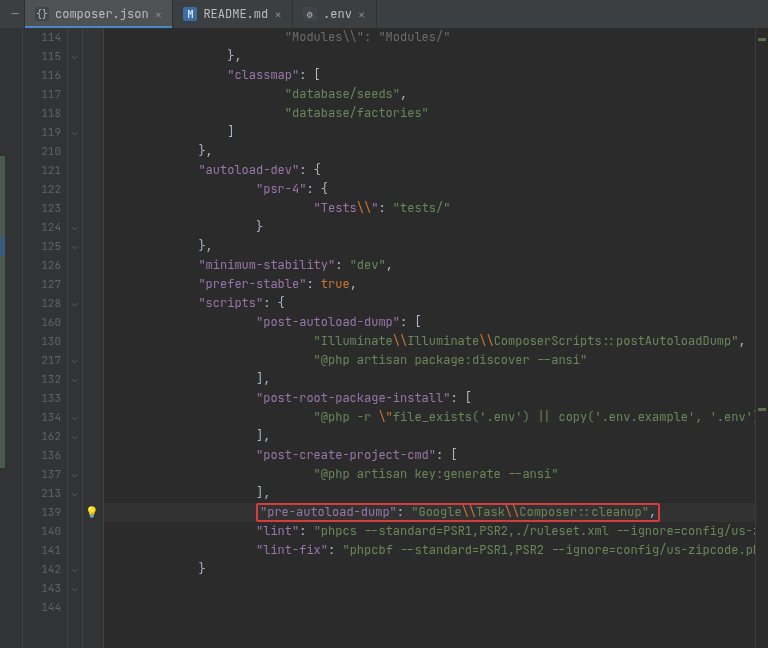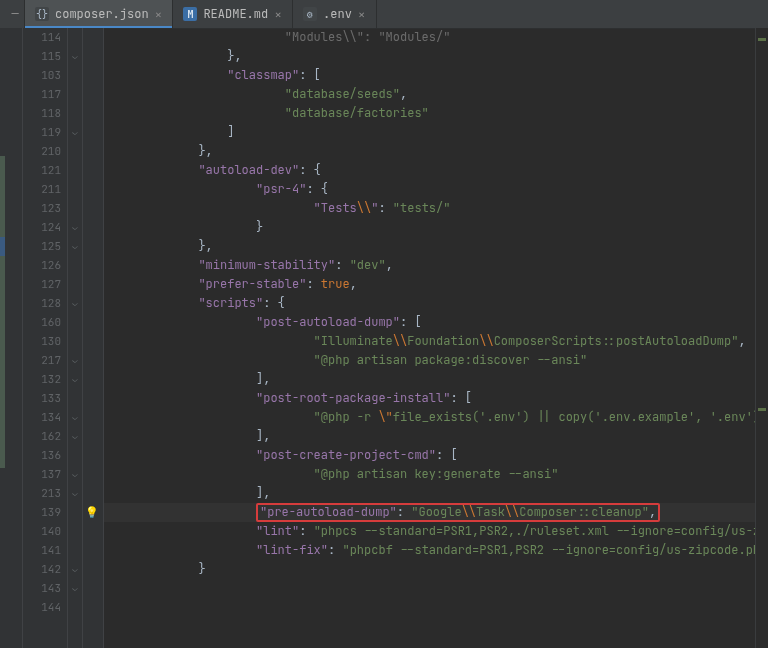--- a/index.html
+++ b/index.html
@@ -174,39 +174,39 @@
   <div class="change-highlight" style="top: 209px;"></div>
     </div>
   <div class="gutter" id="gutter">
       <div class="line-gutter">
         <span class="num">114</span>
       </div>
       <div class="line-gutter">
         <span class="num">115</span>
       </div>
       <div class="line-gutter">
-        <span class="num">103</span>
+        <span class="num">116</span>
       </div>
       <div class="line-gutter">
         <span class="num">117</span>
       </div>
       <div class="line-gutter">
         <span class="num">118</span>
       </div>
       <div class="line-gutter">
         <span class="num">119</span>
       </div>
       <div class="line-gutter">
         <span class="num">210</span>
       </div>
       <div class="line-gutter">
         <span class="num">121</span>
       </div>
       <div class="line-gutter">
-        <span class="num">211</span>
+        <span class="num">122</span>
       </div>
       <div class="line-gutter">
         <span class="num">123</span>
       </div>
       <div class="line-gutter">
         <span class="num">124</span>
       </div>
       <div class="line-gutter">
         <span class="num">125</span>
       </div>
@@ -301,21 +301,21 @@
       <div class="code-line">            <span class="p">},</span></div>
       <div class="code-line">            <span class="k">"autoload-dev"</span><span class="p">: {</span></div>
       <div class="code-line">                    <span class="k">"psr-4"</span><span class="p">: {</span></div>
       <div class="code-line">                            <span class="k">"Tests</span><span class="e">\\</span><span class="k">"</span><span class="p">: </span><span class="s">"tests/"</span></div>
       <div class="code-line">                    <span class="p">}</span></div>
       <div class="code-line">            <span class="p">},</span></div>
       <div class="code-line">            <span class="k">"minimum-stability"</span><span class="p">: </span><span class="s">"dev"</span><span class="p">,</span></div>
       <div class="code-line">            <span class="k">"prefer-stable"</span><span class="p">: </span><span class="w">true</span><span class="p">,</span></div>
       <div class="code-line">            <span class="k">"scripts"</span><span class="p">: {</span></div>
       <div class="code-line">                    <span class="k">"post-autoload-dump"</span><span class="p">: [</span></div>
-      <div class="code-line">                            <span class="s">"Illuminate</span><span class="e">\\</span><span class="s">Foundation</span><span class="e">\\</span><span class="s">ComposerScripts::postAutoloadDump"</span><span class="p">,</span></div>
+      <div class="code-line">                            <span class="s">"Illuminate</span><span class="e">\\</span><span class="s">Illuminate</span><span class="e">\\</span><span class="s">ComposerScripts::postAutoloadDump"</span><span class="p">,</span></div>
       <div class="code-line">                            <span class="s">"@php artisan package:discover --ansi"</span></div>
       <div class="code-line">                    <span class="p">],</span></div>
       <div class="code-line">                    <span class="k">"post-root-package-install"</span><span class="p">: [</span></div>
       <div class="code-line">                            <span class="s">"@php -r </span><span class="e">\"</span><span class="s">file_exists('.env') || copy('.env.example', '.env');</span></div>
       <div class="code-line">                    <span class="p">],</span></div>
       <div class="code-line">                    <span class="k">"post-create-project-cmd"</span><span class="p">: [</span></div>
       <div class="code-line">                            <span class="s">"@php artisan key:generate --ansi"</span></div>
       <div class="code-line">                    <span class="p">],</span></div>
       <div class="code-line cursor">                    <span class="sel-box"><span class="k">"pre-autoload-dump"</span><span class="p">: </span><span class="s">"Google</span><span class="e">\\</span><span class="s">Task</span><span class="e">\\</span><span class="s">Composer::cleanup"</span><span class="p">,</span></span></div>
       <div class="code-line">                    <span class="k">"lint"</span><span class="p">: </span><span class="s">"phpcs --standard=PSR1,PSR2,./ruleset.xml --ignore=config/us-zipcode.php app/ routes/ config/ "</span></div>

